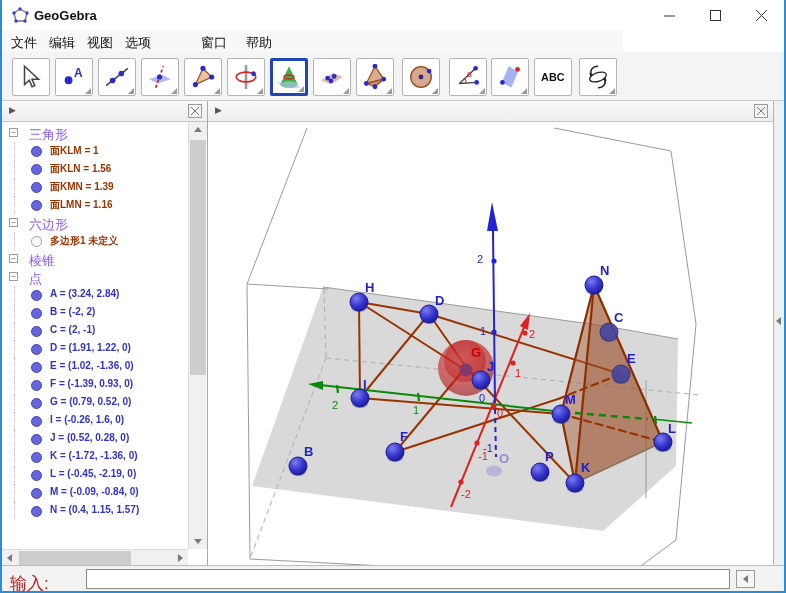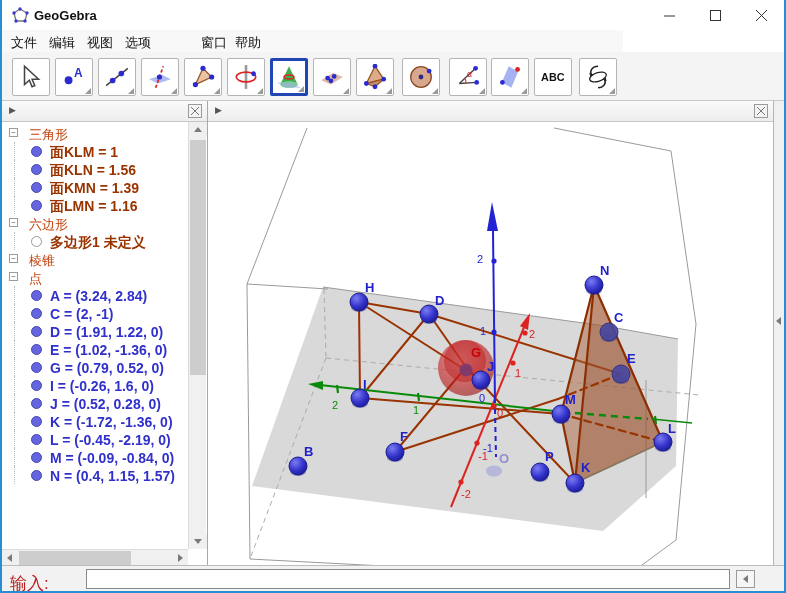--- a/index.html
+++ b/index.html
@@ -36,25 +36,25 @@
   .ph-close { position:absolute; top:3px; width:14px; height:14px; border:1px solid #9a9a9a; background:#f4f4f4;
     display:flex; align-items:center; justify-content:center; }
   #algebra-header { left:0; top:101px; width:205px; }
   #g3d-header { left:206px; top:101px; width:565px; }
   #algebra-panel { position:absolute; left:0; top:122px; width:186px; height:427px; background:#fff; overflow:hidden; }
   #g3d-border { position:absolute; left:205px; top:101px; width:1px; height:464px; background:#a8a8a8; }
   
   .arow { position:relative; height:18px; white-space:nowrap; }
   .arow .expander { position:absolute; left:7px; top:4px; width:9px; height:9px; border:1px solid #9b9b9b; background:#fff;
     font-size:8px; line-height:7px; text-align:center; color:#555; }
-  .arow .cat-label { position:absolute; left:27px; top:2px; font-size:13px; color:#c2410c; }
+  .arow .cat-label { position:absolute; left:27px; top:2px; font-size:13px; color:#8b5cf6; }
   .arow .marble { position:absolute; left:29px; top:4px; width:11px; height:11px; border-radius:50%;
     background:#6565dd; border:1px solid #4444bb; }
   .arow .marble.hollow { background:#fff; border:1px solid #9a9a9a; }
-  .arow .ival { position:absolute; left:48px; top:2px; font-size:14px; font-weight:bold; }
+  .arow .ival { position:absolute; left:48px; top:2px; font-size:10px; font-weight:bold; }
   .arow .ival.maroon { color:#993300; } .arow .ival.blue { color:#3030cc; }
   .dots { position:absolute; left:12px; top:0; width:12px; height:18px;
     border-left:1px dotted #bbb; }
   
   .sb { position:absolute; background:#f0f0f0; }
   #vsb { left:186px; top:122px; width:18px; height:427px; border-left:1px solid #dcdcdc; }
   .sb-arrow { position:absolute; left:0; width:18px; height:15px; background:#f0f0f0; display:flex; align-items:center; justify-content:center; }
   .tri-up { width:0;height:0;border-left:4px solid transparent;border-right:4px solid transparent;border-bottom:5px solid #7a7a7a; }
   .tri-down { width:0;height:0;border-left:4px solid transparent;border-right:4px solid transparent;border-top:5px solid #7a7a7a; }
   .tri-left { width:0;height:0;border-top:4px solid transparent;border-bottom:4px solid transparent;border-right:5px solid #7a7a7a; }
@@ -109,21 +109,21 @@
     </div>
   </div>
 
   <div id="menubar">
       <span class="menu-item" style="left: 4px;">文件</span>
       <span class="menu-item" style="left: 42px;">编辑</span>
       <span class="menu-item" style="left: 80px;">视图</span>
       <span class="menu-item" style="left: 118px;">选项</span>
       <span class="menu-item" style="left: 156px; margin-top: 24px;">工具</span>
       <span class="menu-item" style="left: 194px;">窗口</span>
-      <span class="menu-item" style="left: 228px;">帮助</span>
+      <span class="menu-item" style="left: 239px;">帮助</span>
     </div>
 
   <div id="toolbar">
     <div class="ur-btn" id="undo-btn">
       <svg width="16" height="11" viewBox="0 0 16 11">
           <path d="M3,3 H11 a3,3 0 0 1 0,6 H6" fill="none" stroke="#9a9a9a" stroke-width="1.4"></path>
           <polyline points="6,0 2,3 6,6" fill="none" stroke="#9a9a9a" stroke-width="1.4"></polyline>
         </svg>
     </div>
     <div class="ur-btn" id="redo-btn">
@@ -317,31 +317,41 @@
         <span class="cat-label">点</span>
       </div>
       <div class="arow">
         <div class="dots"></div>
         <div class="marble"></div>
         <span class="ival blue">A = (3.24, 2.84)</span>
       </div>
       <div class="arow">
         <div class="dots"></div>
         <div class="marble"></div>
+        <span class="ival blue">B = (-2, 2)</span>
+      </div>
+      <div class="arow">
+        <div class="dots"></div>
+        <div class="marble"></div>
         <span class="ival blue">C = (2, -1)</span>
       </div>
       <div class="arow">
         <div class="dots"></div>
         <div class="marble"></div>
         <span class="ival blue">D = (1.91, 1.22, 0)</span>
       </div>
       <div class="arow">
         <div class="dots"></div>
         <div class="marble"></div>
         <span class="ival blue">E = (1.02, -1.36, 0)</span>
+      </div>
+      <div class="arow">
+        <div class="dots"></div>
+        <div class="marble"></div>
+        <span class="ival blue">F = (-1.39, 0.93, 0)</span>
       </div>
       <div class="arow">
         <div class="dots"></div>
         <div class="marble"></div>
         <span class="ival blue">G = (0.79, 0.52, 0)</span>
       </div>
       <div class="arow">
         <div class="dots"></div>
         <div class="marble"></div>
         <span class="ival blue">I = (-0.26, 1.6, 0)</span>

